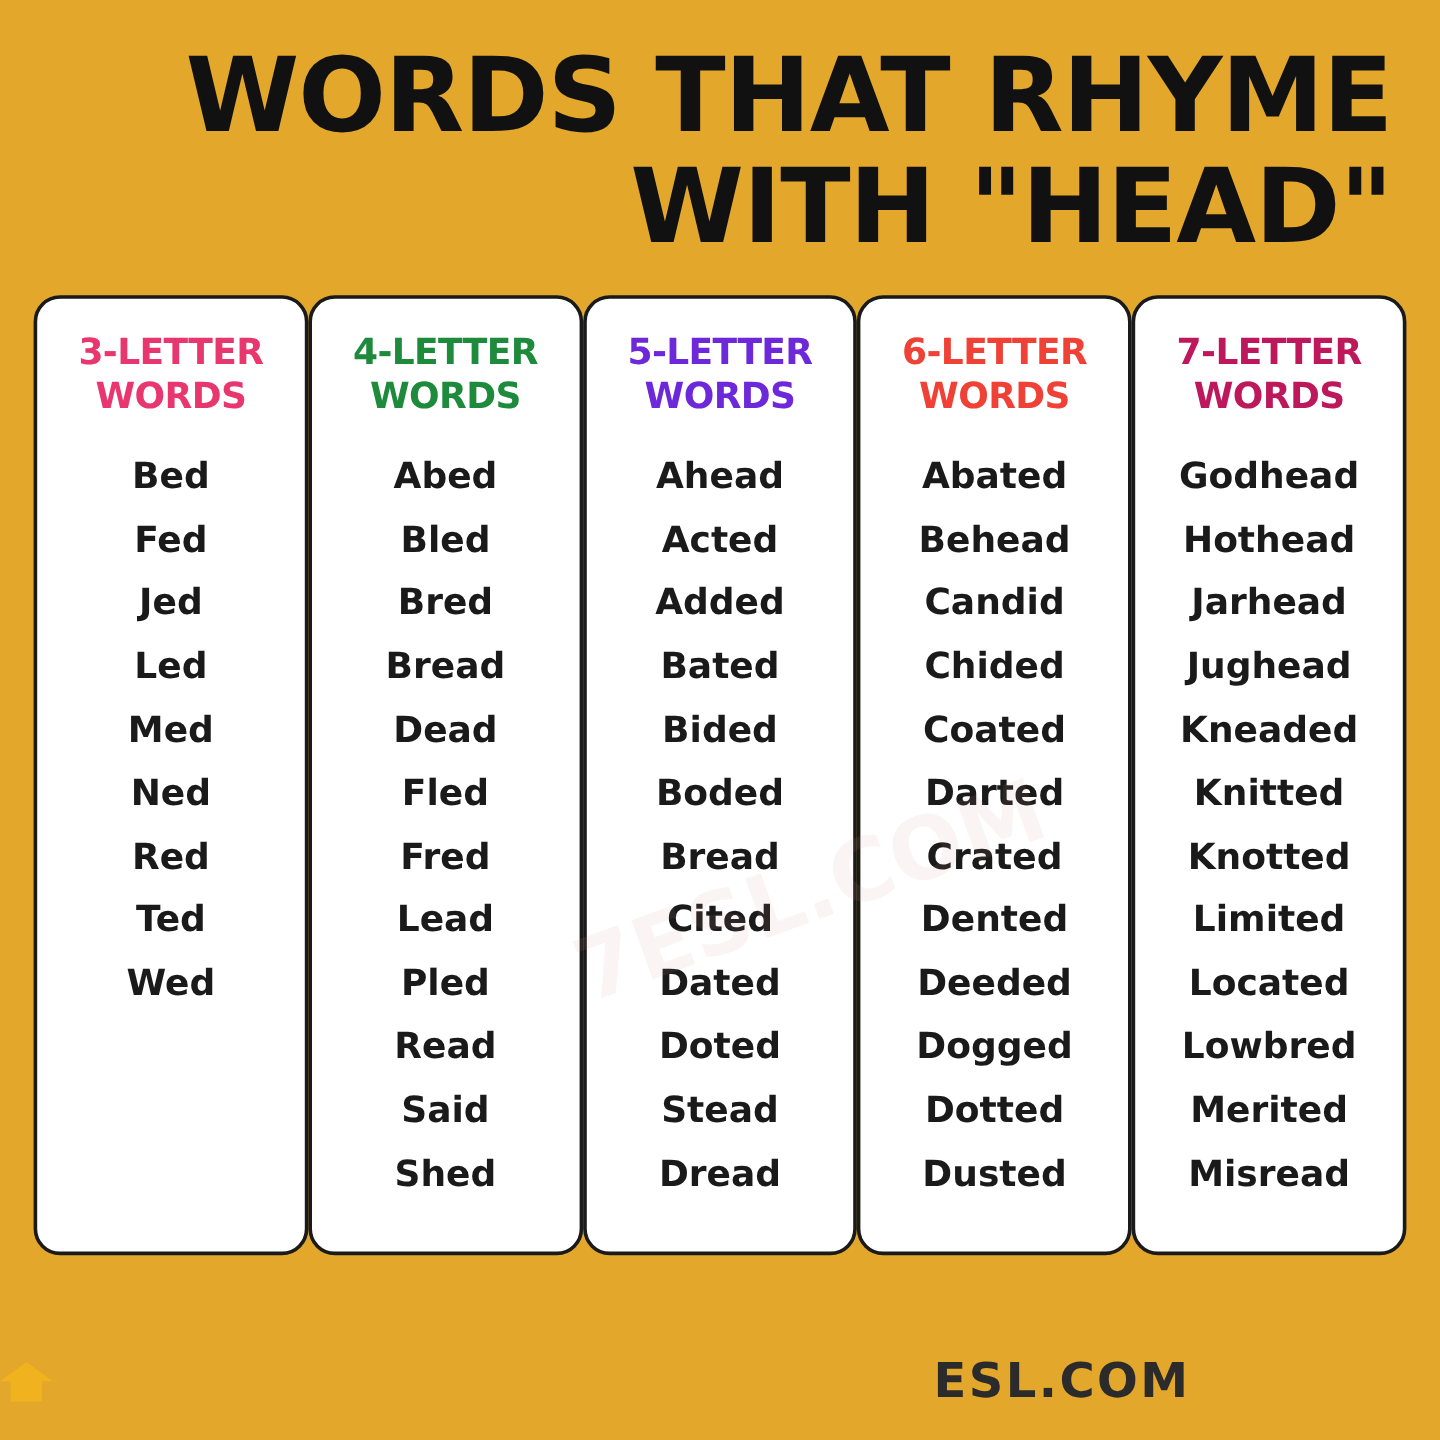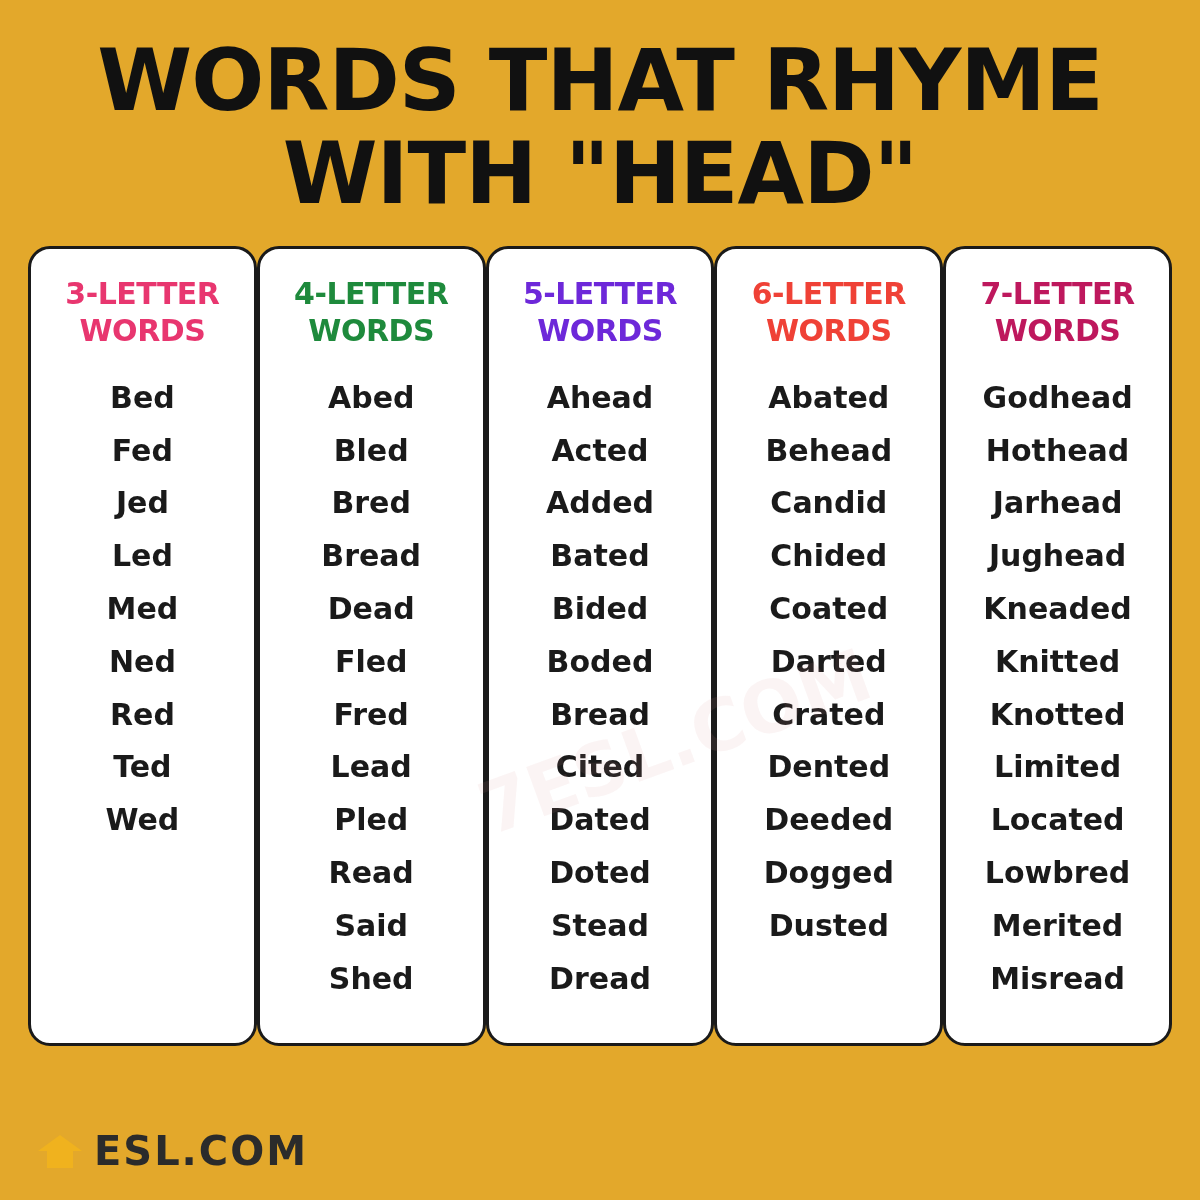--- a/index.html
+++ b/index.html
@@ -18,21 +18,21 @@
     width: 1200px;
     height: 1200px;
     box-sizing: border-box;
     display: flex;
     flex-direction: column;
     align-items: center;
   }
   .title-block {
     width: 1120px;
     margin-top: 34px;
-    text-align: center;
+    text-align: right;
   }
   .title-line {
     font-family: "DejaVu Sans", sans-serif;
     font-weight: bold;
     font-size: 86px;
     line-height: 1.08;
     letter-spacing: -1px;
     color: #111111;
     text-transform: uppercase;
   }
@@ -83,24 +83,23 @@
     text-align: center;
     color: #1a1a1a;
     font-weight: 700;
   }
   .footer {
     position: absolute;
     bottom: 26px;
     left: 0;
     width: 992px;
     display: flex;
-    justify-content: flex-start;
+    justify-content: space-between;
     align-items: center;
     gap: 12px;
-    padding-left: 38px;
   }
   .logo-mark {
     width: 44px;
     height: 40px;
     position: relative;
   }
   .logo-mark .cap {
     position: absolute;
     left: 0;
     top: 4px;
@@ -220,20 +219,21 @@
         <li>Abated</li>
         <li>Behead</li>
         <li>Candid</li>
         <li>Chided</li>
         <li>Coated</li>
         <li>Darted</li>
         <li>Crated</li>
         <li>Dented</li>
         <li>Deeded</li>
         <li>Dogged</li>
+        <li>Dotted</li>
         <li>Dusted</li>
       </ul>
     </div>
 
     <div class="card">
       <div class="card-title" style="color:#be185d">
         <span>7-Letter</span>
         <span class="l2">Words</span>
       </div>
       <ul class="word-list">

